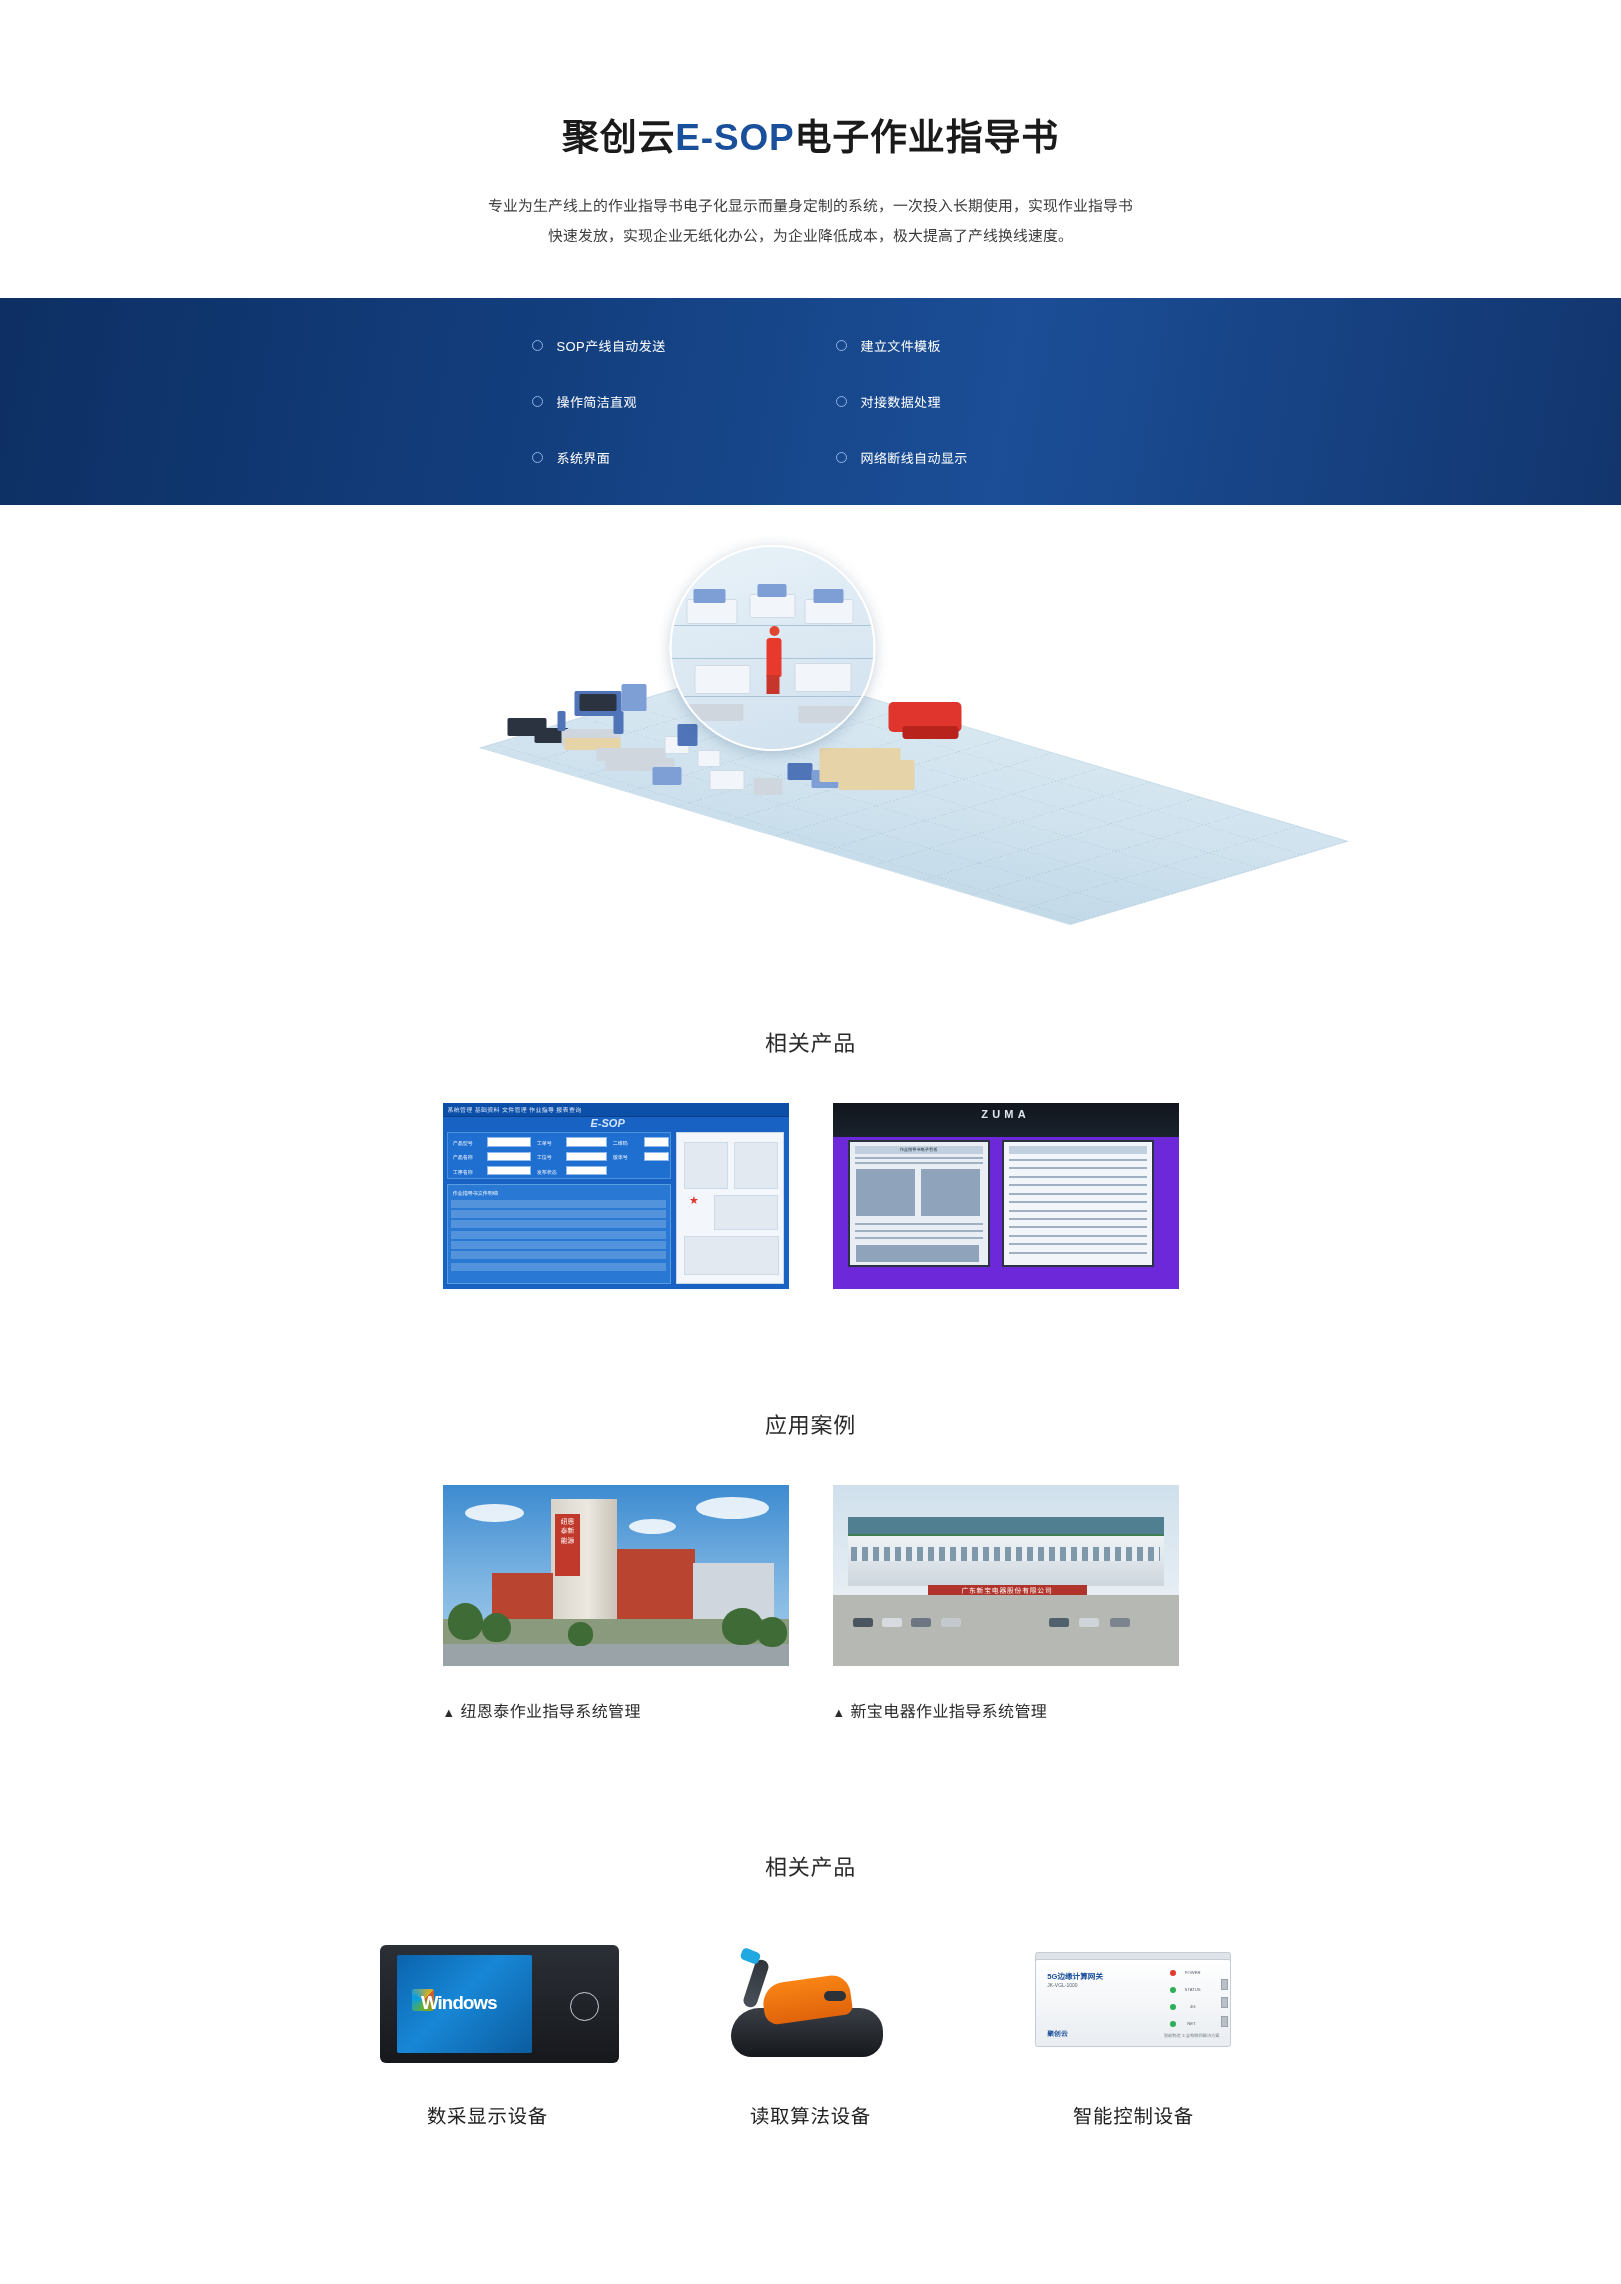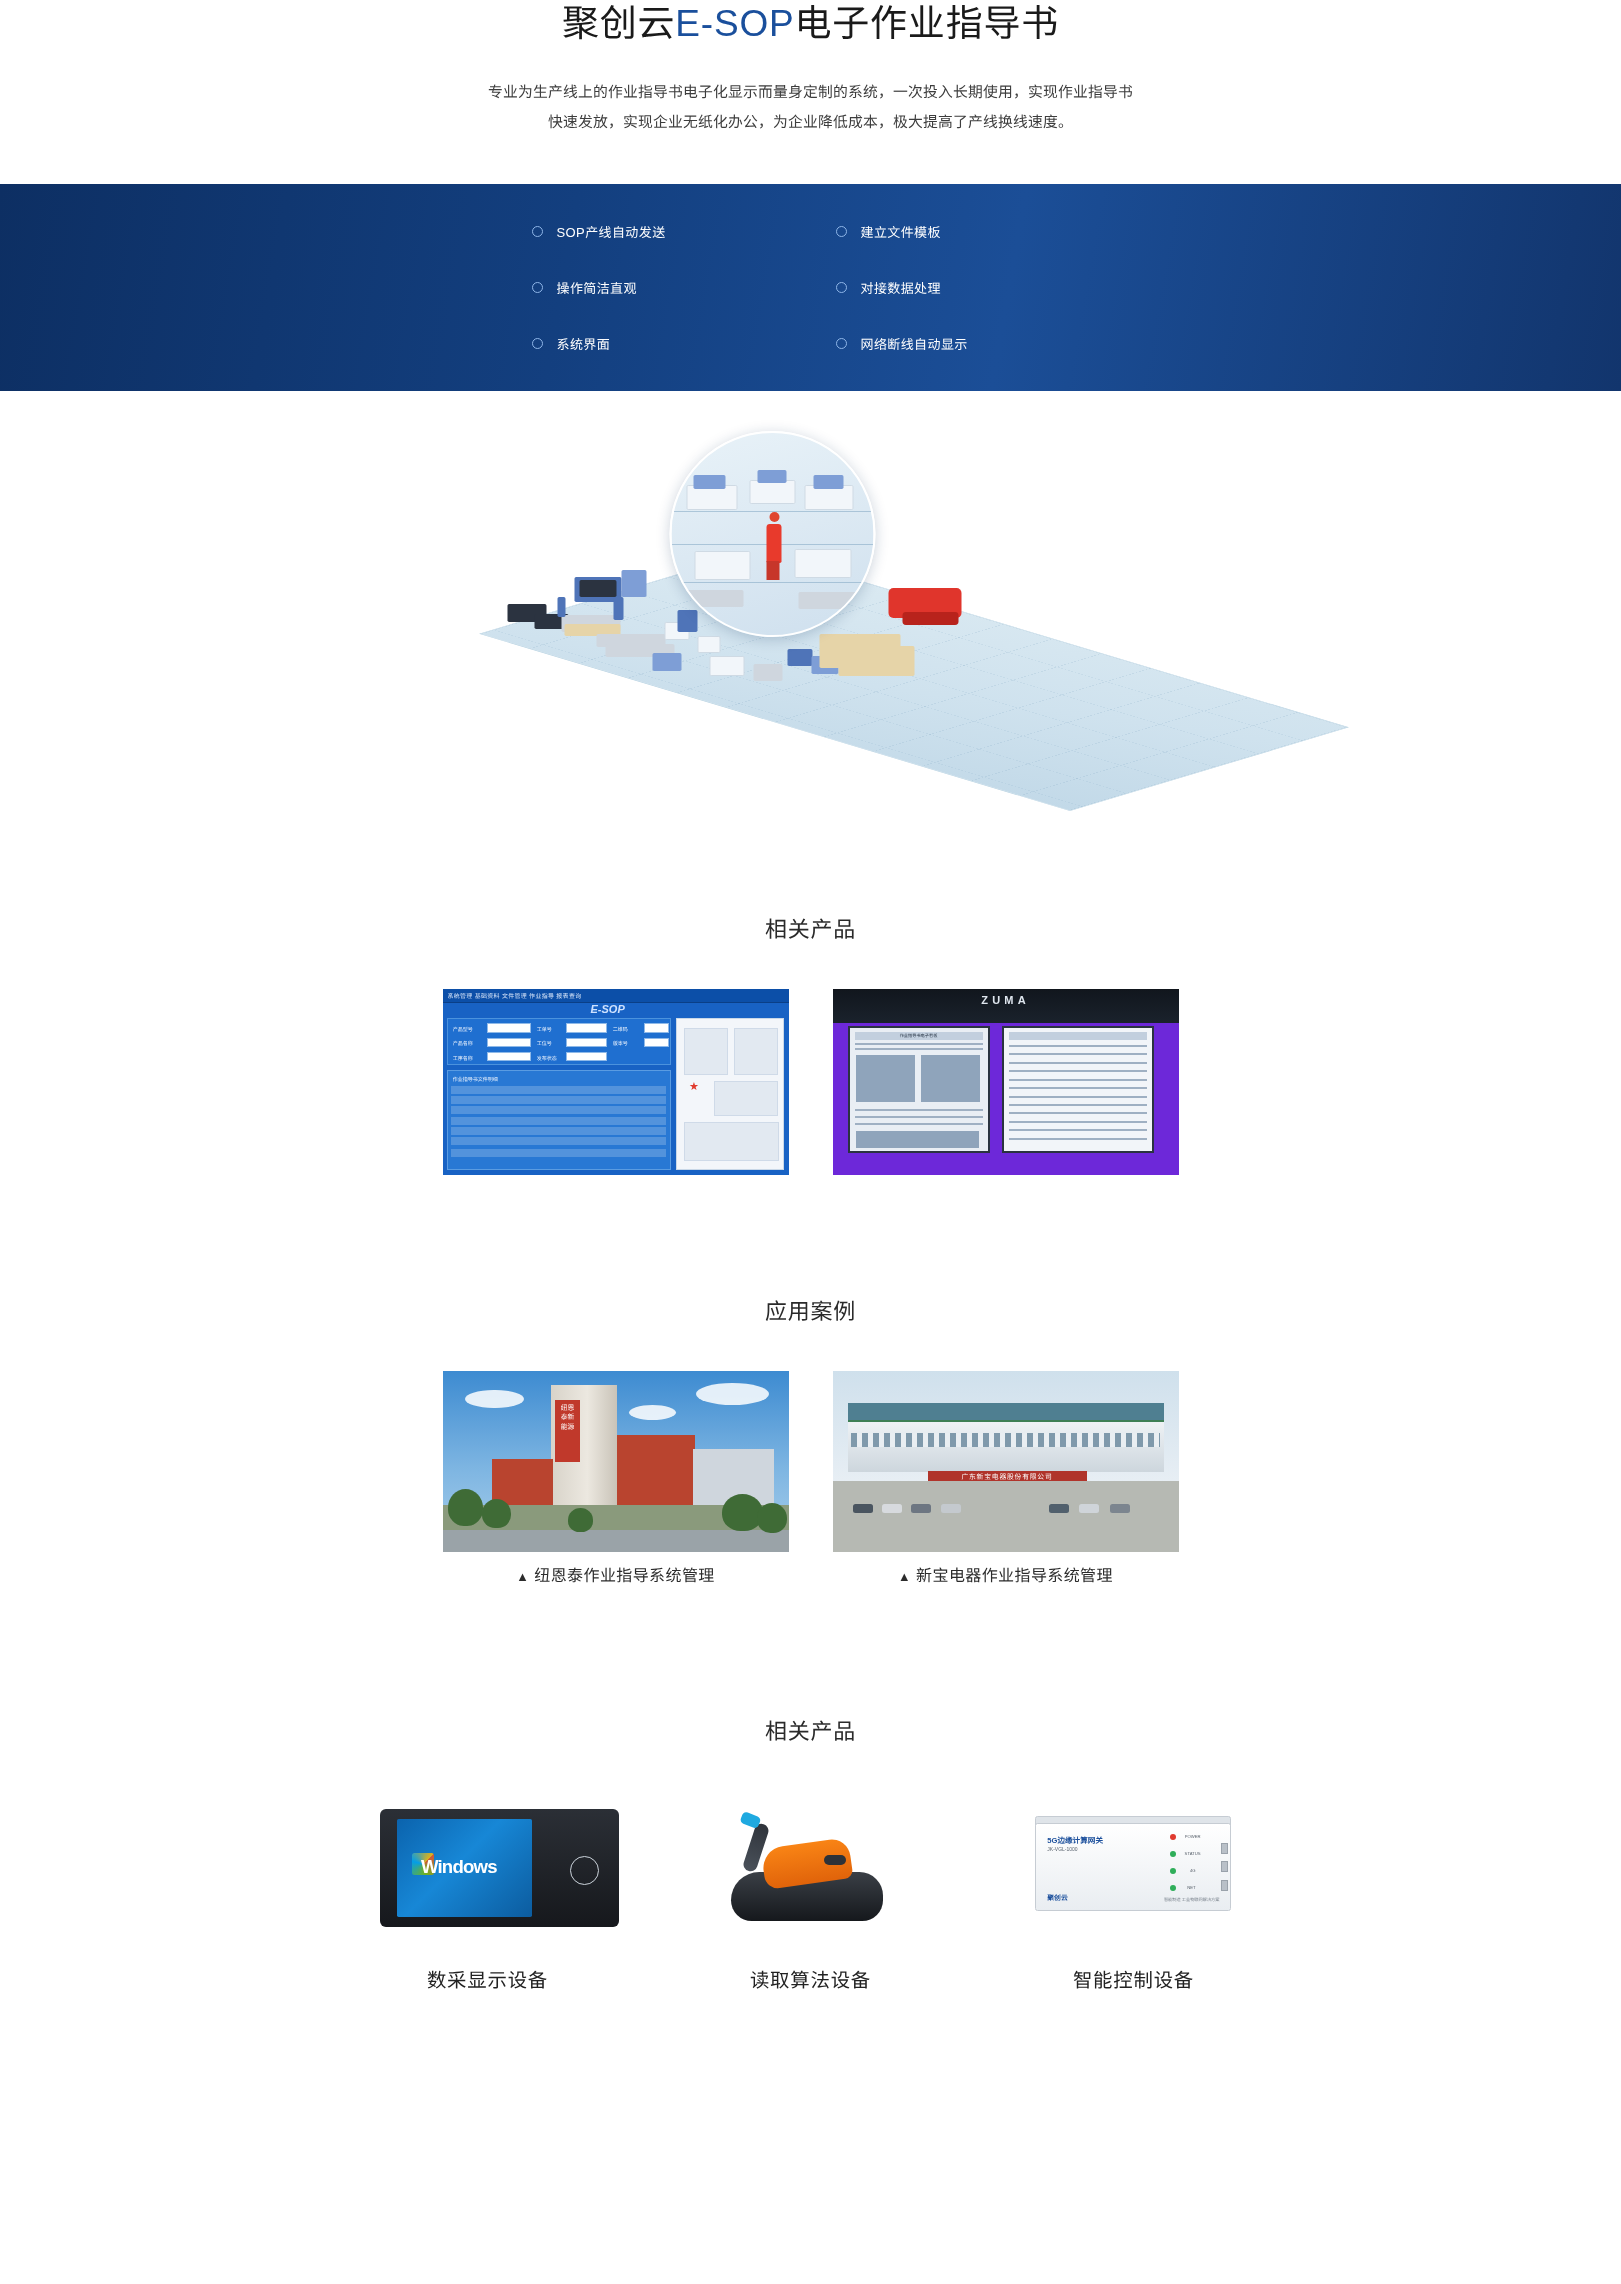--- a/index.html
+++ b/index.html
@@ -13,23 +13,24 @@
     min-height: 2284px;
     position: relative;
     background: #ffffff;
     overflow: hidden;
   }
 
   
   .hero-title {
     text-align: center;
     font-size: 37px;
-    font-weight: normal;
+    font-weight: bold;
     color: #1a1a1a;
     letter-spacing: 0.8px;
+    padding-top: 114px;
     line-height: 1.3;
   }
   .hero-title .accent { color: #1a4f9c; }
 
   .hero-sub {
     margin: 29px auto 0 auto;
     width: 760px;
     text-align: center;
     font-size: 14.8px;
     line-height: 2.05;
@@ -273,22 +274,22 @@
   .c2-sign {
     position: absolute; left: 95px; top: 100px; width: 159px; height: 12.7px;
     background: #b0342b; color: #fff; font-size: 6.8px; text-align: center; line-height: 12.7px;
     letter-spacing: 0.8px;
   }
   .c2-ground { position: absolute; left: 0; right: 0; bottom: 0; height: 71px; background: #b6b9b3; }
   .c2-car { position: absolute; height: 9.3px; width: 20px; border-radius: 2.5px; }
   .c2-roofline { position: absolute; left: 15px; right: 15px; top: 32px; height: 17px; background: #4f7f91; }
 
   .case-caption {
-    margin-top: 10px;
-    text-align: center;
+    margin-top: 32px;
+    text-align: left;
     font-size: 16px;
     color: #2c2c2c;
     letter-spacing: 0.4px;
   }
   .tri { color: #2c2c2c; margin-right: 5px; font-size: 12.7px; }
 
   
   .prod-row {
     display: flex;
     justify-content: center;

